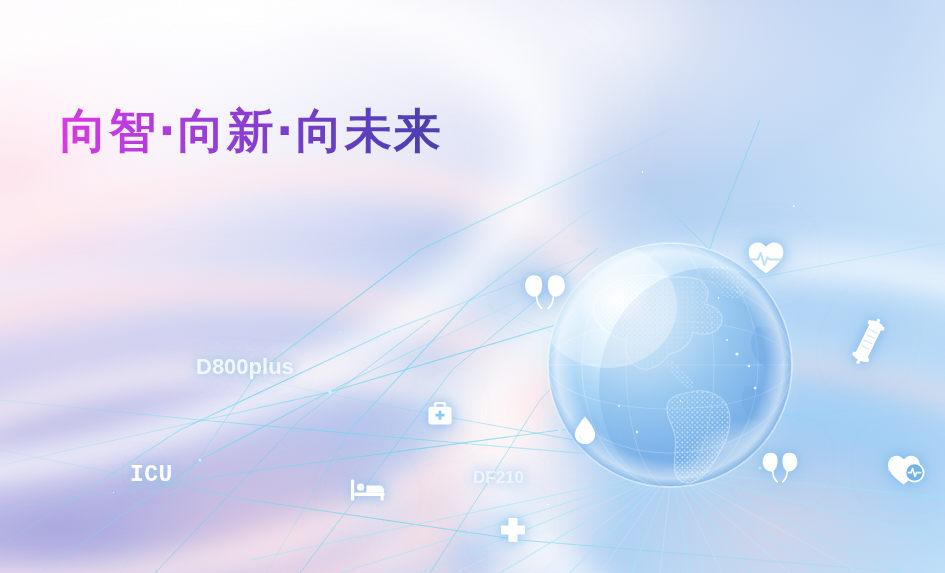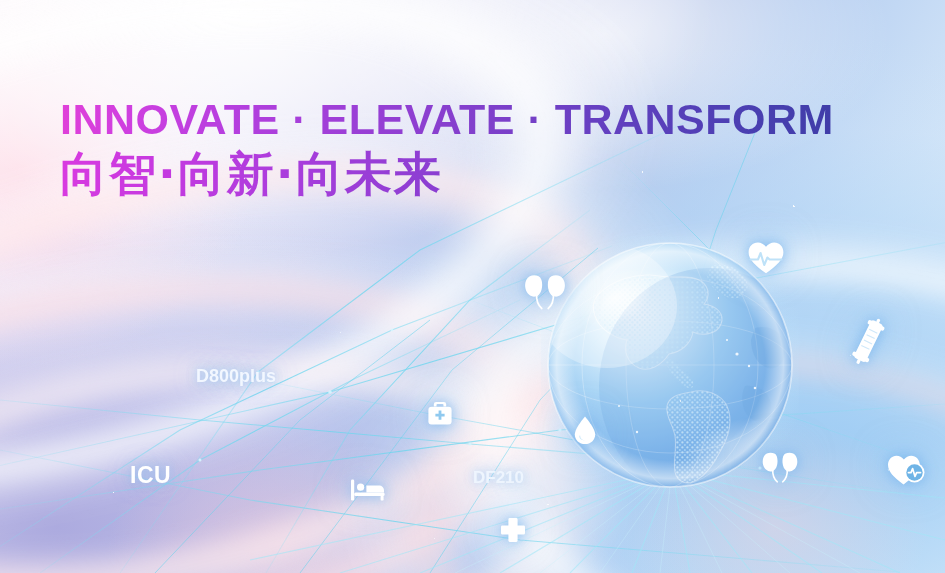--- a/index.html
+++ b/index.html
@@ -127,22 +127,22 @@
   }
 
   
   .plabel{
     position:absolute;
     font-weight:700;
     color:#fff;
     white-space:nowrap;
     text-shadow:0 0 10px rgba(140,190,240,.85), 0 0 22px rgba(170,210,245,.55);
   }
-  #label-d800{left:196px;top:366px;font-size:18px;color:#f2f7ff;text-align:center;}
-  #label-icu{left:130px;top:462px;font-size:23px;letter-spacing:.5px;}
+  #label-d800{left:196px;top:354px;font-size:22px;color:#f2f7ff;text-align:center;}
+  #label-icu{left:130px;top:462px;font-size:23px;letter-spacing:.5px;font-family:Liberation Mono, monospace;}
   #label-df210{left:473px;top:468px;font-size:17px;color:#eef6ff;opacity:.92;}
 
   
   .micon{position:absolute;color:#fff;filter:drop-shadow(0 0 7px rgba(120,180,235,.9)) drop-shadow(0 0 16px rgba(150,200,245,.5));}
   .micon svg{display:block;}
 </style>
 </head>
 <body>
 
 <div id="stage">
@@ -328,21 +328,20 @@
       <circle cx="129" cy="129" r="122" fill="url(#gRim)"></circle>
       <circle cx="129" cy="129" r="122" fill="none" stroke="#ffffff" stroke-opacity=".55" stroke-width="1.6"></circle>
       <ellipse cx="74" cy="62" rx="40" ry="26" fill="url(#spec)" opacity=".85" transform="rotate(-28 74 62)"></ellipse>
       <ellipse cx="186" cy="208" rx="46" ry="20" fill="url(#spec)" opacity=".40" transform="rotate(-24 186 208)"></ellipse>
     </svg>
   </div>
 
   <div class="bg dust"></div>
 
   <div class="copy">
-    <h1 id="headline">INNOVATE · ELEVATE · TRANSFORM</h1>
     <h2 id="subhead">向智·向新·向未来</h2>
   </div>
 
   <div class="plabel" id="label-d800">D800plus</div>
   <div class="plabel" id="label-icu">ICU</div>
   <div class="plabel" id="label-df210">DF210</div>
 
   <div class="micon" style="left:747px;top:240px;">
     <svg width="38" height="34" viewBox="0 0 38 34">
       <path fill="#fff" d="M19 33.2 C8 25.4 1.6 19.4 1.6 12.2 C1.6 6.6 5.8 2.6 10.8 2.6 C14.0 2.6 16.9 4.2 19 6.8 C21.1 4.2 24.0 2.6 27.2 2.6 C32.2 2.6 36.4 6.6 36.4 12.2 C36.4 19.4 30 25.4 19 33.2 Z"></path>

